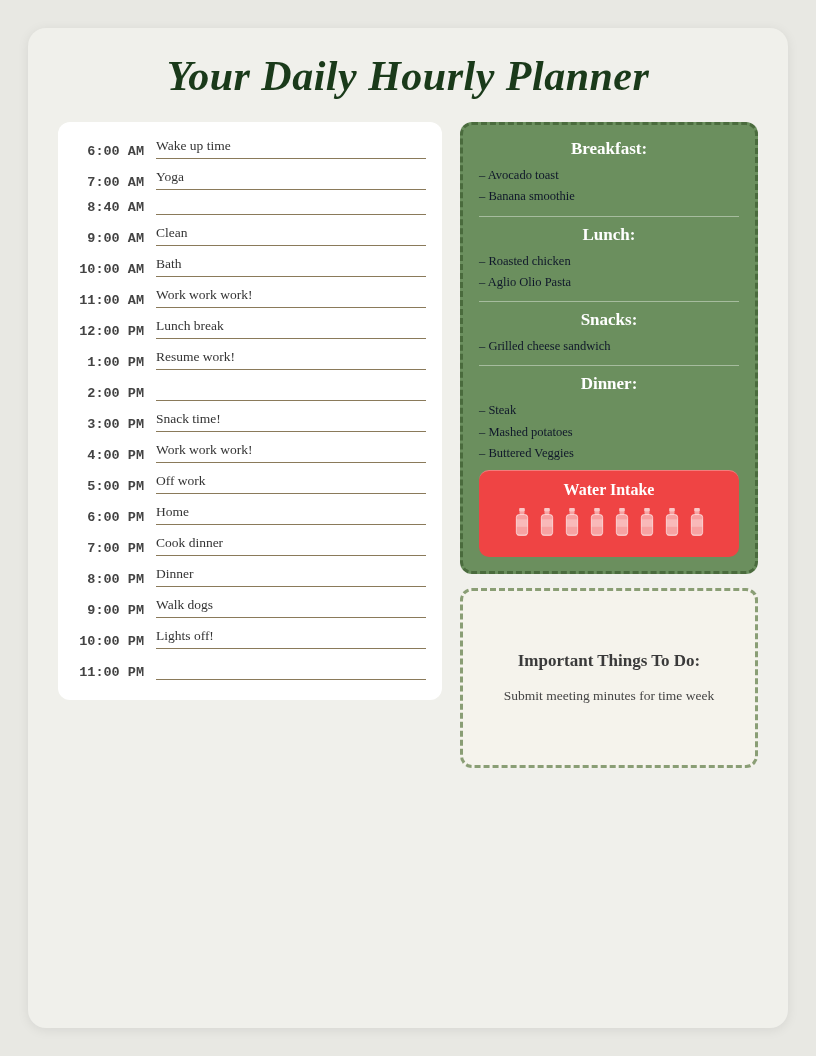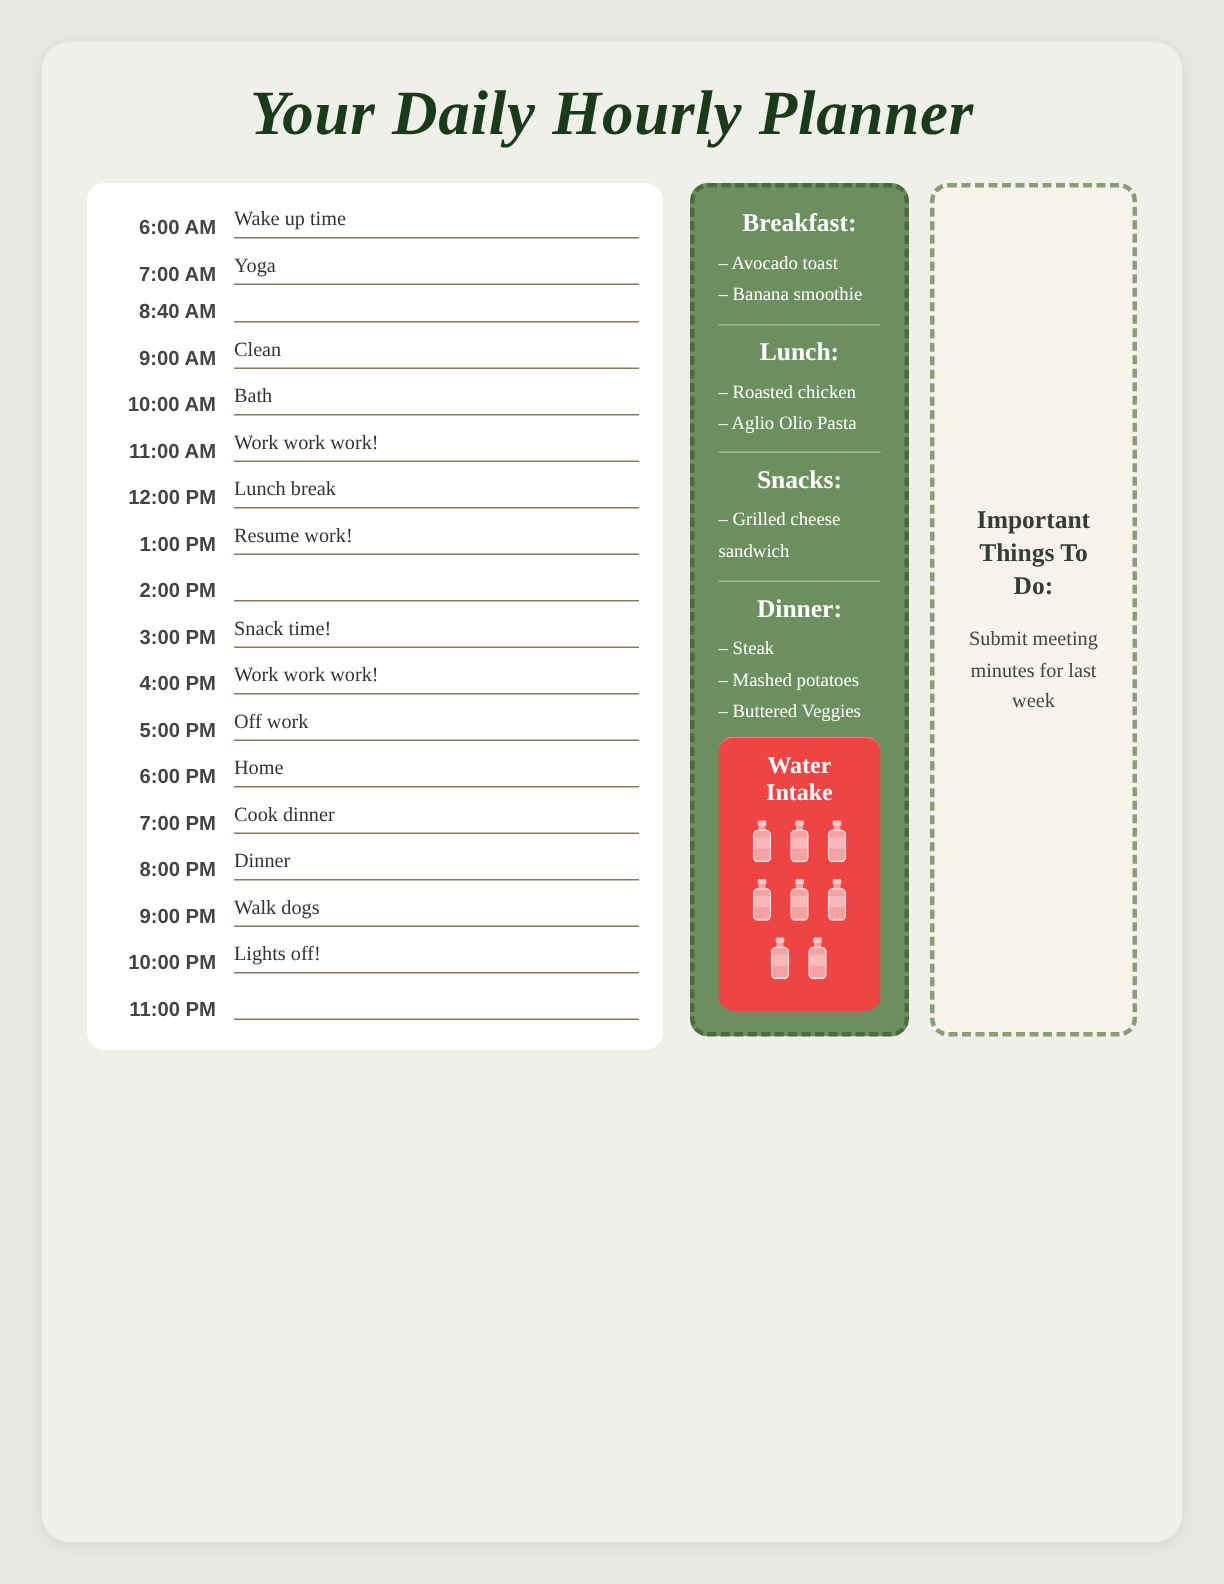--- a/index.html
+++ b/index.html
@@ -52,21 +52,21 @@
       display: flex;
       align-items: flex-end;
       padding: 6px 0 0 0;
     }
 
     .time-label {
       min-width: 82px;
       text-align: right;
       font-size: 13.5px;
       color: #444;
-      font-family: Liberation Sans, sans-serif;
+      font-family: Liberation Mono, monospace;
       font-weight: bold;
       padding-right: 12px;
       padding-bottom: 4px;
     }
 
     .task-line {
       flex: 1;
       display: flex;
       flex-direction: column;
       padding-bottom: 2px;
@@ -83,20 +83,21 @@
     .task-underline {
       border-bottom: 1px solid #8a7a5a;
       width: 100%;
       margin-bottom: 2px;
     }
 
     
     .right-col {
       width: 298px;
       display: flex;
+      flex-direction: column;
       gap: 14px;
     }
 
     
     .meals-card {
       background: #6b8f5e;
       border-radius: 12px;
       padding: 14px 16px;
       color: #fff;
       border: 3px dashed #4a6b3d;
@@ -106,21 +107,21 @@
       text-align: center;
       font-size: 17px;
       font-weight: bold;
       font-family: Georgia, serif;
       color: #fff;
       margin-bottom: 6px;
     }
 
     .meal-items {
       font-size: 12.5px;
-      color: #ffffff;
+      color: #0f172a;
       line-height: 1.7;
       font-family: Georgia, serif;
       margin-bottom: 6px;
     }
 
     .meal-divider {
       border: none;
       border-top: 1px solid rgba(255,255,255,0.4);
       margin: 8px 0;
     }
@@ -464,18 +465,18 @@
         <rect x="5" y="29" width="10" height="1.5" rx="0.5" fill="rgba(255,255,255,0.3)"></rect>
       </svg>
     </div>
             </div>
         </div>
 
       </div>
 
       <div class="important-card">
         <div class="important-title">Important Things To Do:</div>
-        <div class="important-text">Submit meeting minutes for last week</div>
+        <div class="important-text">Submit meeting minutes for time week</div>
       </div>
 
     </div>
   </div>
 </div>
 
 </body></html>

